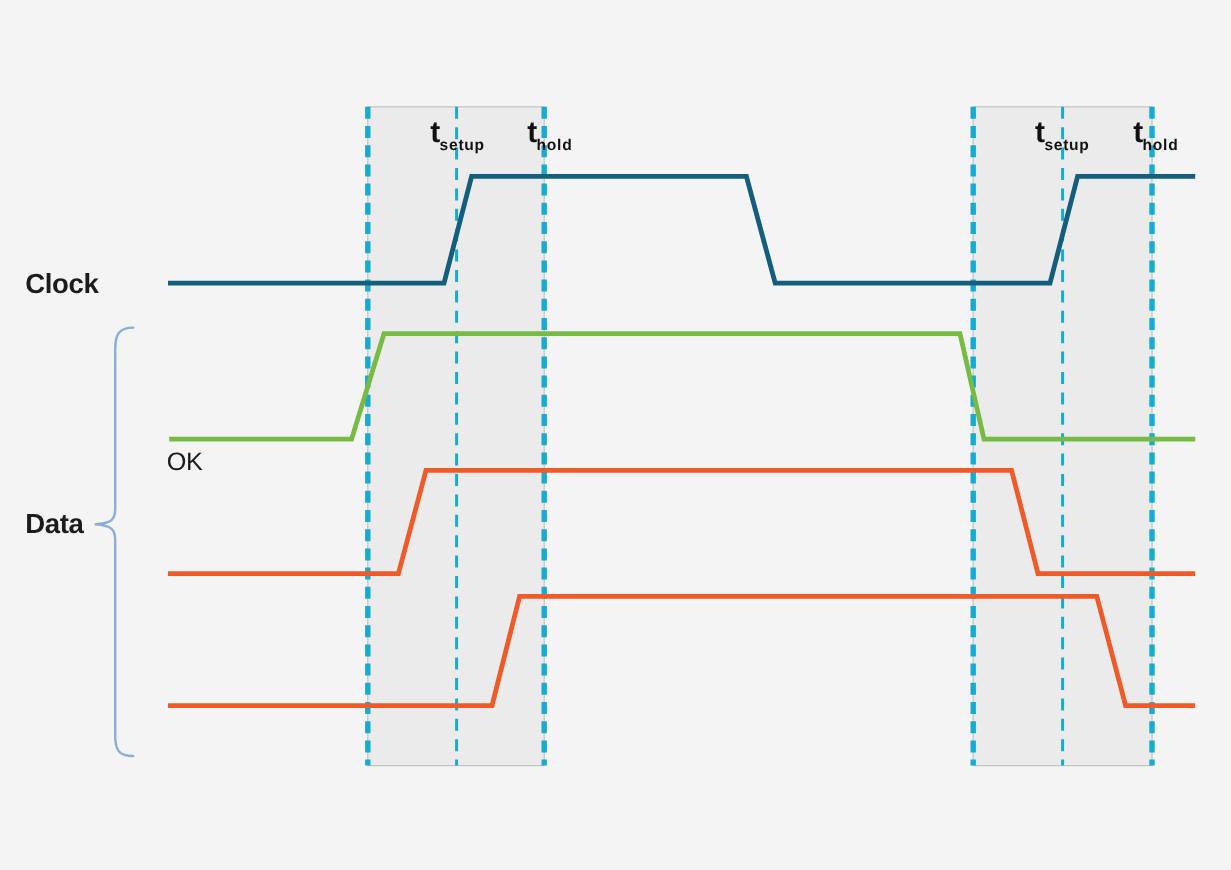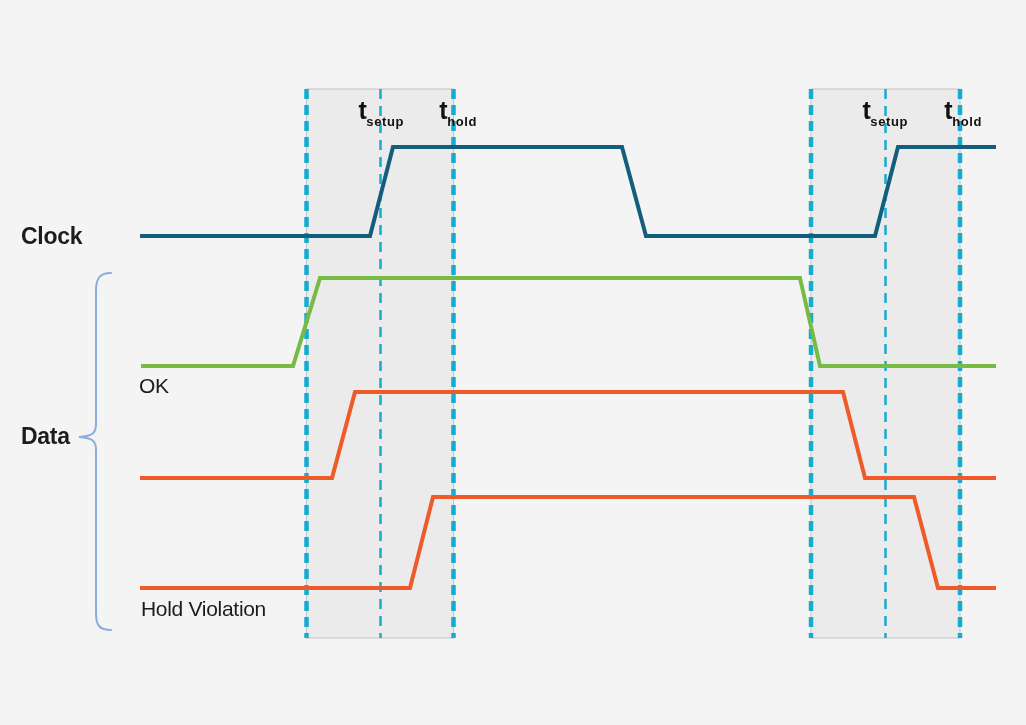--- a/index.html
+++ b/index.html
@@ -66,21 +66,20 @@
       <line x1="960" y1="89" x2="960" y2="638" stroke="#16abd0" stroke-width="4.5" stroke-dasharray="10 6"></line>
       <polyline points="140,236 370,236 393,147 622,147 646,236 875,236 898,147 996,147" fill="none" stroke="#135e7d" stroke-width="4" stroke-linejoin="miter"></polyline>
       <polyline points="141,366 293,366 320,278 800,278 820,366 996,366" fill="none" stroke="#77bb44" stroke-width="4" stroke-linejoin="miter"></polyline>
       <polyline points="140,478 332,478 355,392 843,392 865,478 996,478" fill="none" stroke="#ef5b28" stroke-width="4" stroke-linejoin="miter"></polyline>
       <polyline points="140,588 410,588 433,497 914,497 938,588 996,588" fill="none" stroke="#ef5b28" stroke-width="4" stroke-linejoin="miter"></polyline>
     </svg>
 
   <div class="sig-label lbl-big" style="left:21px;top:224px;">Clock</div>
   <div class="sig-label lbl-big" style="left:21px;top:424px;">Data</div>
   <div class="sig-label lbl-med" style="left:139px;top:375px;">OK</div>
-  <div class="sig-label lbl-med" style="left:141px;top:598px;">Hold Violation</div>
 
   <div class="t-label" style="left:284px;top:96px;">
     <span class="tsym">t</span><sub class="tsub">setup</sub>
   </div>
   <div class="t-label" style="left:357px;top:96px;">
     <span class="tsym">t</span><sub class="tsub">hold</sub>
   </div>
 
   <div class="t-label" style="left:788px;top:96px;">
     <span class="tsym">t</span><sub class="tsub">setup</sub>

